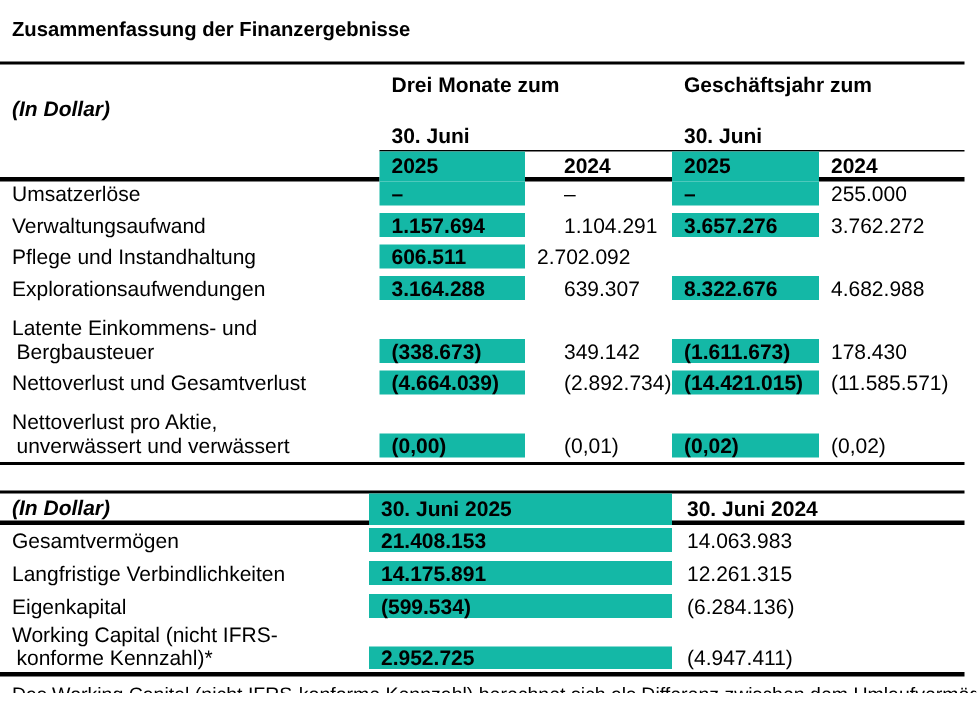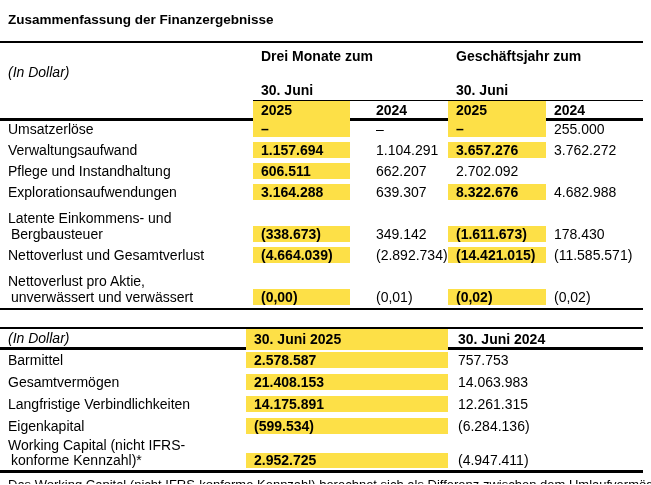--- a/index.html
+++ b/index.html
@@ -28,34 +28,35 @@
     border-bottom: 3px solid #000;
   }
   .grid1 { display: grid; grid-template-columns: 253px 97px 98px 98px 97px; }
   .hdr1  { display: grid; grid-template-columns: 253px 195px 195px; height: 58px; }
   .grid2 { display: grid; grid-template-columns: 246px 202px 195px; }
   .unit {
     font-style: italic;
     display: flex;
     align-items: center;
     padding-left: 8px;
+    font-weight: bold;
   }
   .grp {
     display: flex;
     flex-direction: column;
     justify-content: space-between;
     font-weight: bold;
     padding: 5px 0 2px 8px;
     border-bottom: 1px solid #000;
     line-height: 16px;
   }
   .yrow { height: 18px; line-height: 16px; }
   .yrow > div { font-weight: bold; padding-top: 1px; }
   .bline { border-bottom: 3px solid #000000; }
-  .shade { background: #fde047; }
+  .shade { background: #14b8a6; }
   .row { align-items: end; line-height: 16px; }
   .h1 { height: 21px; padding-bottom: 3px; }
   .h2 { height: 42px; padding-bottom: 3px; }
   .h3 { height: 22px; padding-bottom: 4px; }
   .h4 { height: 32px; padding-bottom: 3px; line-height: 15px; }
   .lab { padding-left: 8px; }
   .lab .l2 { display: block; padding-left: 3px; }
   .v1 { padding-left: 8px;  font-weight: bold; }
   .v2 { padding-left: 26px; }
   .v3 { padding-left: 8px;  font-weight: bold; }
@@ -112,21 +113,20 @@
     <div class="lab">Verwaltungsaufwand</div>
     <div class="shade v1">1.157.694</div>
     <div class="v2">1.104.291</div>
     <div class="shade v3">3.657.276</div>
     <div class="v4">3.762.272</div>
   </div>
 
   <div class="grid1 row h1">
     <div class="lab">Pflege und Instandhaltung</div>
     <div class="shade v1">606.511</div>
-    <div class="v2">662.207</div>
     <div class="v4">2.702.092</div>
   </div>
 
   <div class="grid1 row h1">
     <div class="lab">Explorationsaufwendungen</div>
     <div class="shade v1">3.164.288</div>
     <div class="v2">639.307</div>
     <div class="shade v3">8.322.676</div>
     <div class="v4">4.682.988</div>
   </div>
@@ -164,25 +164,20 @@
 </div>
 
 <div class="tbl tbl2">
 
   <div class="grid2 hdr2">
     <div class="unit bline">(In Dollar)</div>
     <div class="shade hcell c1">30. Juni 2025</div>
     <div class="bline hcell c2">30. Juni 2024</div>
   </div>
 
-  <div class="grid2 row h3">
-    <div class="lab">Barmittel</div>
-    <div class="shade v1">2.578.587</div>
-    <div class="t2v2">757.753</div>
-  </div>
 
   <div class="grid2 row h3">
     <div class="lab">Gesamtvermögen</div>
     <div class="shade v1">21.408.153</div>
     <div class="t2v2">14.063.983</div>
   </div>
 
   <div class="grid2 row h3">
     <div class="lab">Langfristige Verbindlichkeiten</div>
     <div class="shade v1">14.175.891</div>

